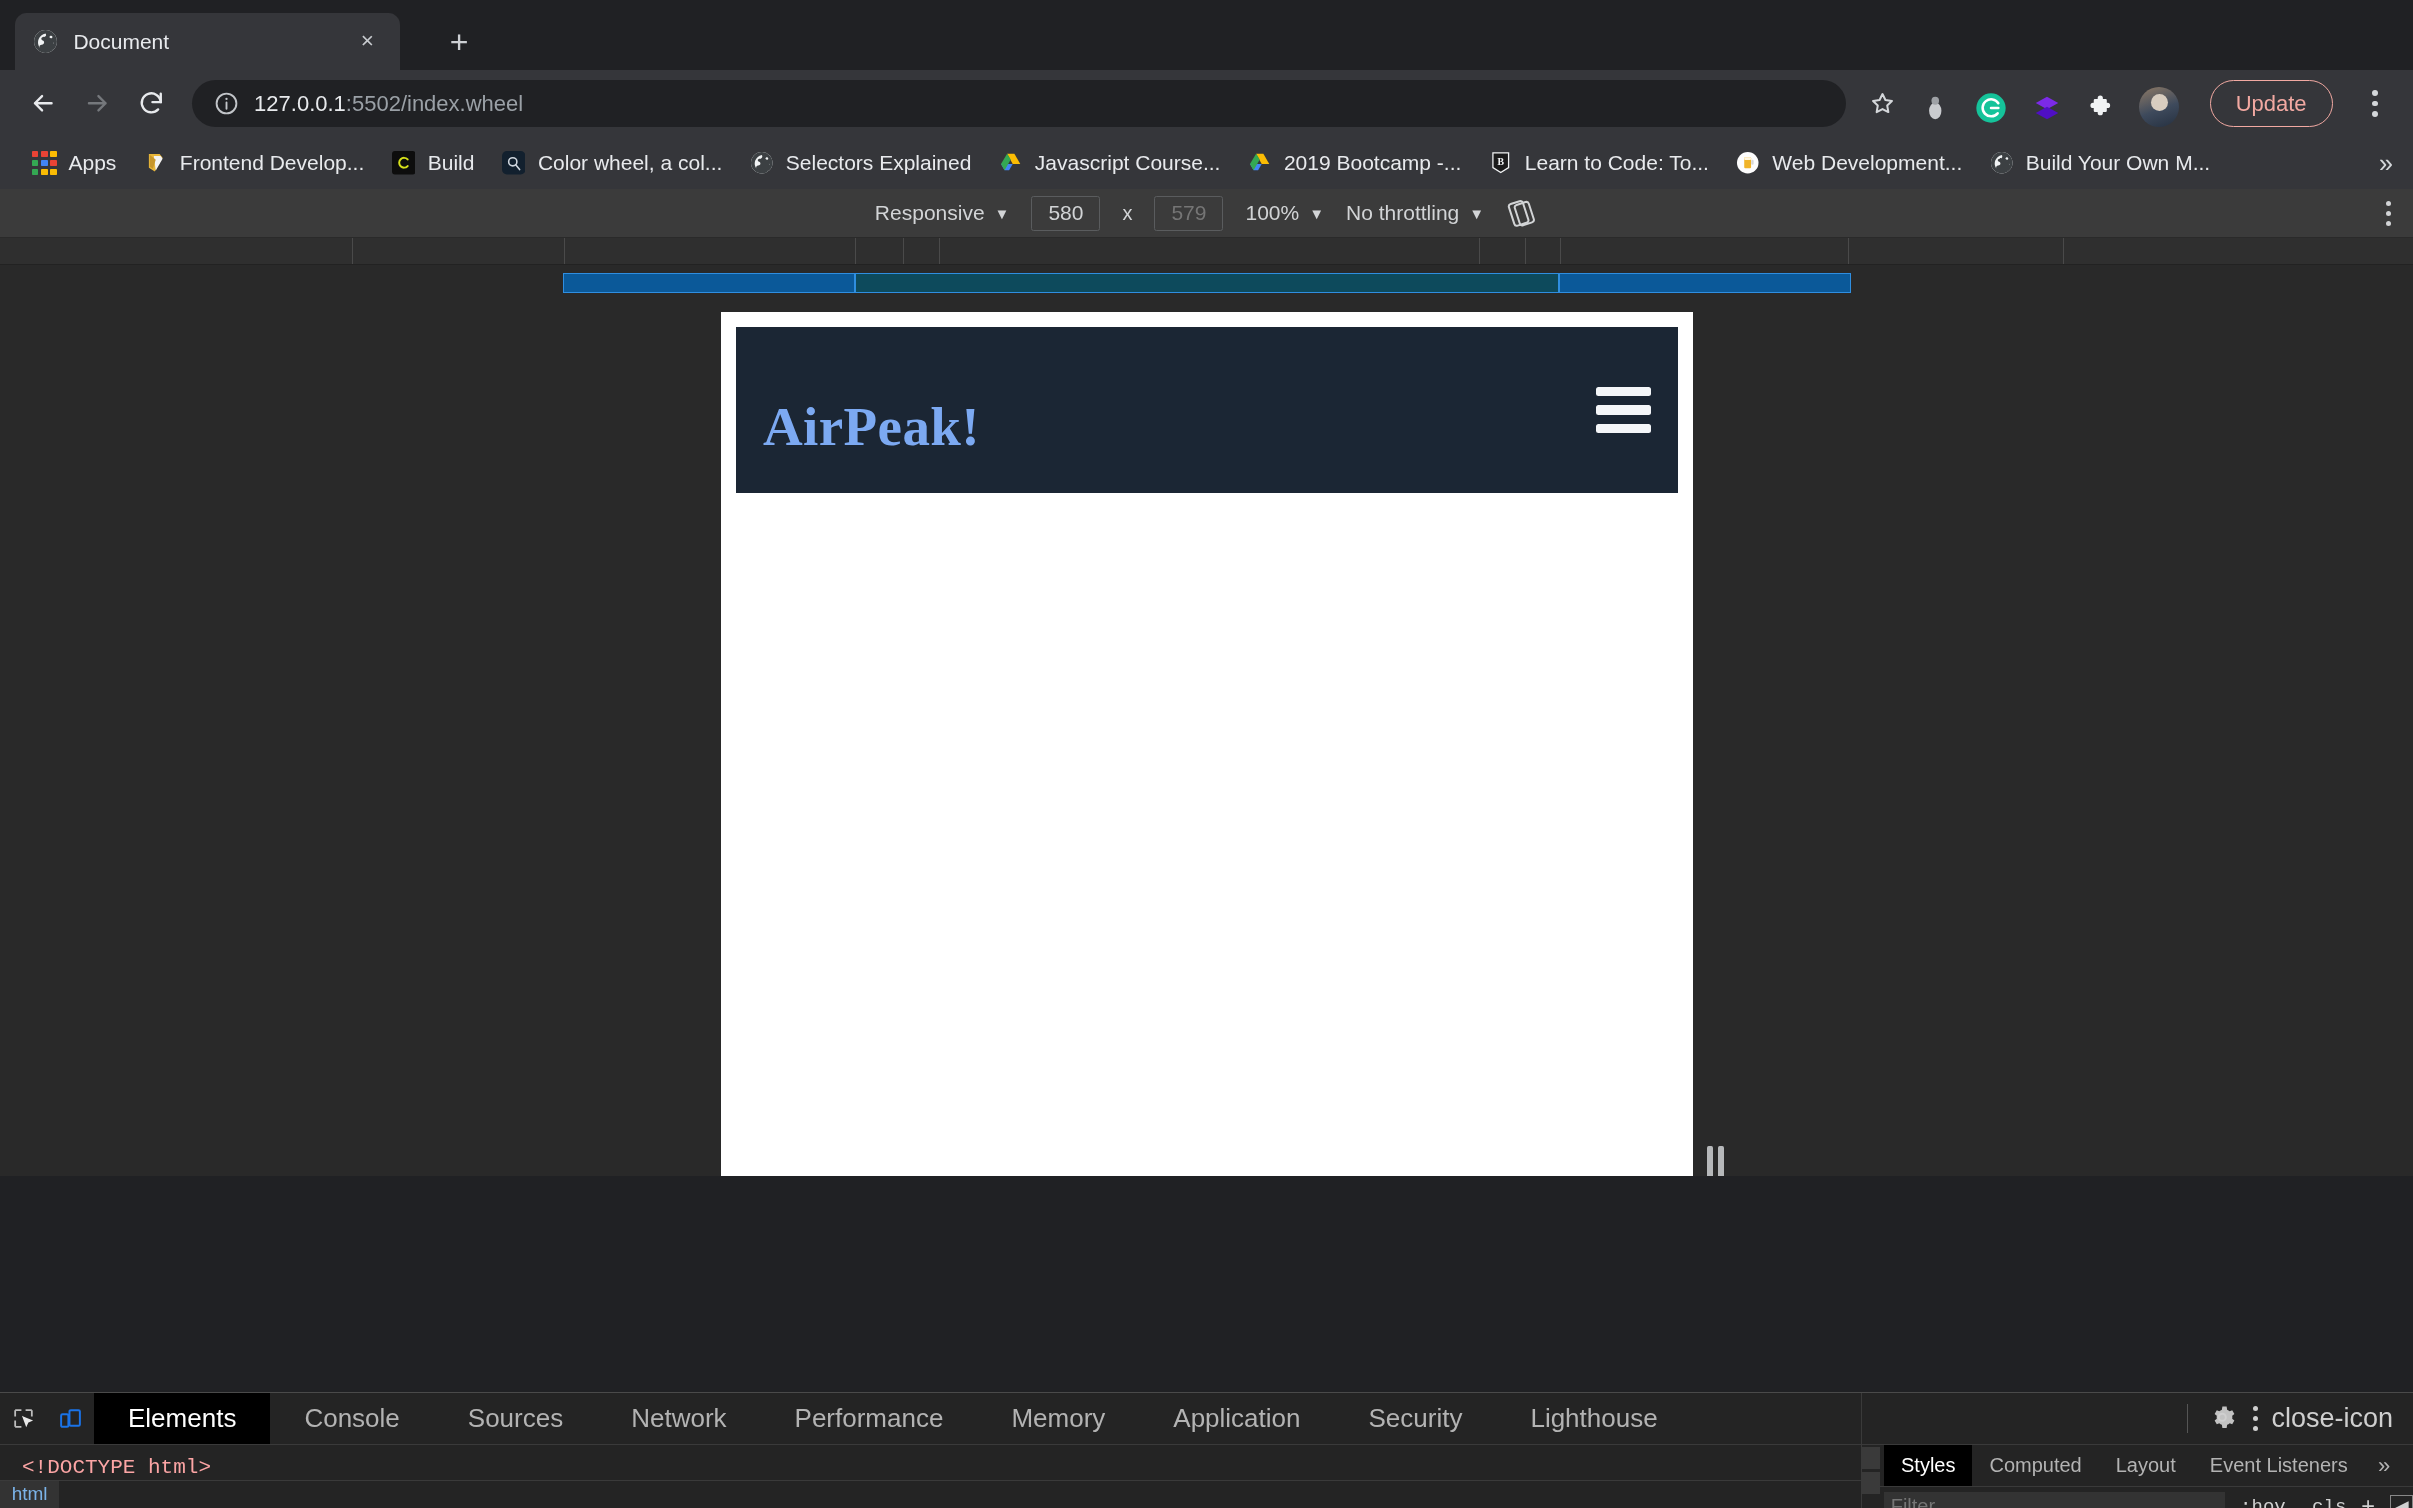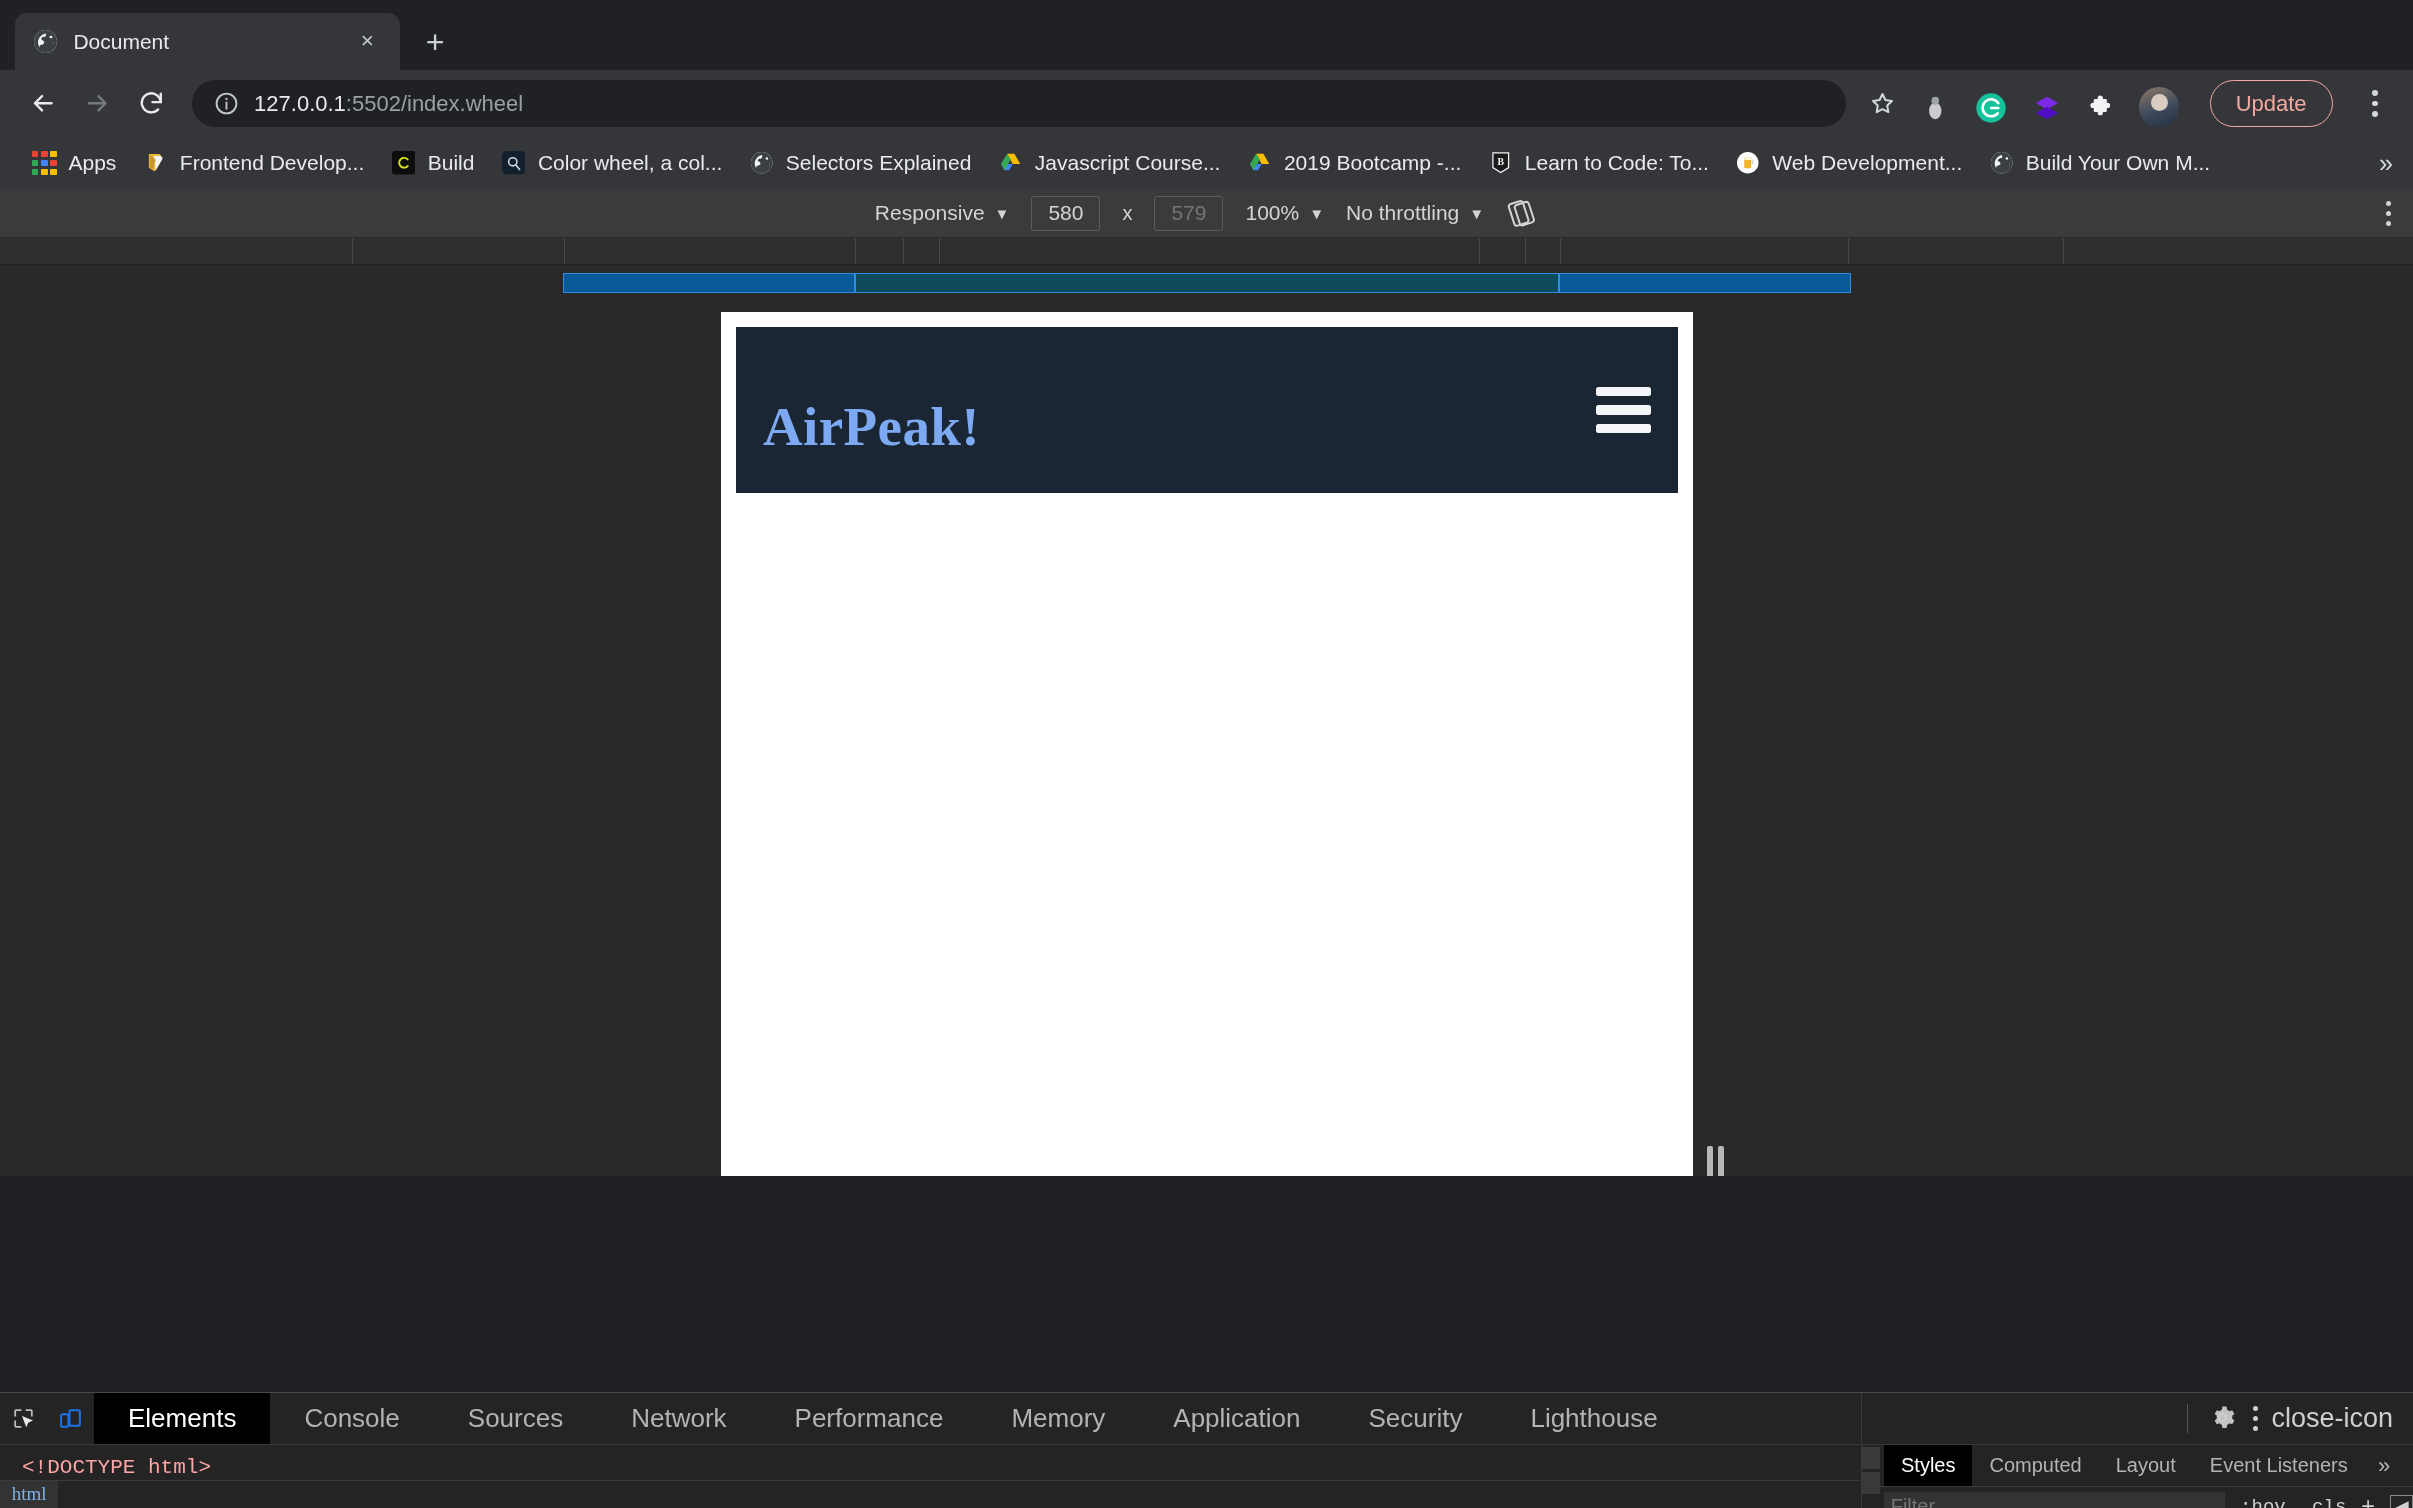--- a/index.html
+++ b/index.html
@@ -8,21 +8,21 @@
     width: 2413px; height: 1508px;
     background: #202124;
     font-family: "Liberation Sans", sans-serif;
     overflow: hidden;
   }
   .screen { position: relative; width: 2413px; height: 1508px; background: #202124; }
 
   
   .tabstrip {
     position: relative; height: 70px; background: #202124;
-    display: flex; align-items: flex-end; padding-left: 15px;
+    display: flex; align-items: flex-end; padding-left: 15px; gap: 24px;
   }
   .tab {
     position: relative; display: flex; align-items: center;
     width: 385px; height: 57px; background: #35363a;
     border-radius: 11.7px 11.7px 0 0; padding: 0 18.4px;
     gap: 15px; cursor: default;
   }
   .tab-favicon { width: 25px; height: 25px; flex: 0 0 25px; }
   .tab-title {
     flex: 1 1 auto; color: #e8eaed; font-size: 21px;
@@ -181,21 +181,21 @@
   .dt-scroll {
     position: absolute; left: 0; right: 0; top: 96px; height: 6.7px; background: #2f2f2f;
   }
   .dt-scroll i { position:absolute; top:1.7px; height:3.4px; background:#555; display:block; }
   .breadcrumb {
     position: absolute; left: 0; bottom: 0; width: 100%; height: 28.5px;
     background: #242424; border-top: 0.8px solid #3a3a3a; display: flex; align-items: center;
   }
   .crumb {
     padding: 0 11.7px; height: 100%; display: flex; align-items: center;
-    background: #333; color: #7bb3e8; font-family: Liberation Serif, serif; font-size: 19px;
+    background: #333; color: #7bb3e8; font-family: Liberation Sans, sans-serif; font-size: 19px;
   }
 
   .dt-right { flex: 1 1 auto; position: relative; background: #242424; }
   .dt-right-top {
     height: 52px; display: flex; align-items: center; justify-content: flex-end;
     gap: 13.4px; padding-right: 20px; border-bottom: 0.8px solid #3a3a3a;
   }
   .vsep { width: 0.8px; height: 28.5px; background: #555; margin-right: 6.7px; }
   .gear { width: 32px; height: 32px; color: #cfcfcf; }
   .dots-v { display:flex; flex-direction:column; gap:5px; align-items:center; }

